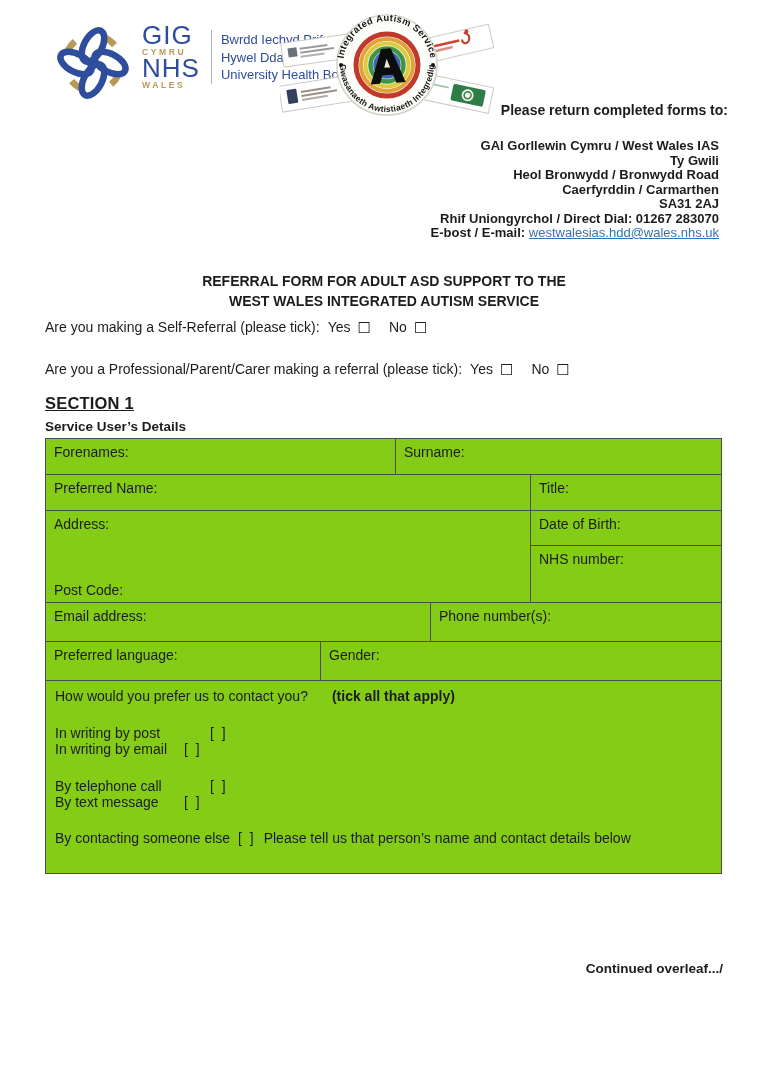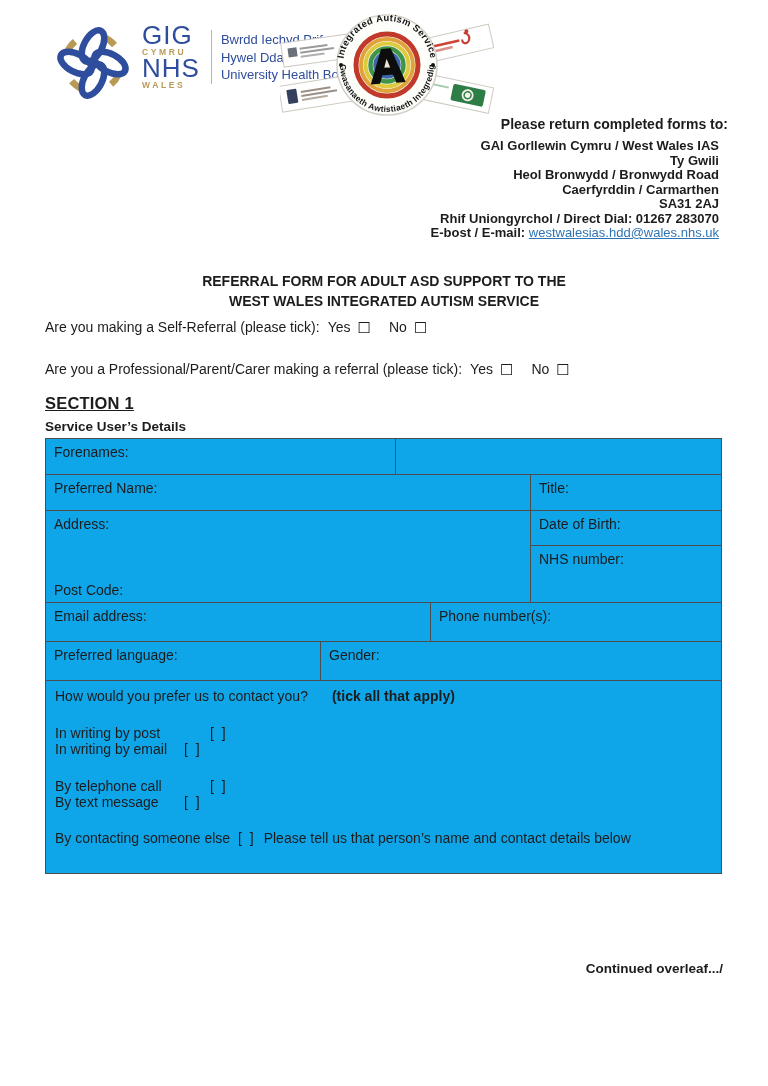--- a/index.html
+++ b/index.html
@@ -17,40 +17,40 @@
   .nhs-divider{width:0;border-left:1.5px solid #aab3cd;height:54px;margin:6px 9px 0 11px;}
   .board{padding-top:7px;font-size:13px;line-height:17.5px;color:#2f4d9d;}
 
   
   .ias{left:280px;top:6px;}
   .arc-text{font-size:9.4px;font-weight:bold;fill:#141414;letter-spacing:0.4px;}
   .arc-text-b{font-size:8.4px;font-weight:bold;fill:#141414;letter-spacing:0.3px;}
   .a-letter{font-size:47px;font-weight:bold;fill:#0d0d0d;stroke:#0d0d0d;stroke-width:2.4px;}
 
   
-  .ret-head{right:40px;top:116px;font-size:14px;font-weight:bold;text-align:left;}
+  .ret-head{right:40px;top:102px;font-size:14px;font-weight:bold;text-align:left;}
   .ret-addr{right:49px;top:139px;font-size:13px;font-weight:bold;text-align:right;line-height:14.5px;}
   .email-link{color:#2e74b5;text-decoration:underline;font-weight:normal;cursor:pointer;}
   .email-label{font-weight:bold;}
 
   
   .title{left:0;right:0;top:272px;text-align:center;font-size:14px;font-weight:bold;line-height:19.5px;}
 
   
   .q{left:45px;font-size:14px;white-space:nowrap;}
   .q1{top:318px;} .q2{top:360px;}
   .yn-first{margin-left:8px;} .yn{margin-left:18px;}
   .cb{margin-left:7px;font-size:15px;position:relative;top:1px;}
 
   
   .sec1{left:45px;top:394px;font-size:16.5px;font-weight:bold;text-decoration:underline;letter-spacing:0.2px;}
   .sec1sub{left:45px;top:419px;font-size:13.5px;font-weight:bold;}
 
   
-  .tbl{left:45px;top:438px;width:677px;border:1.5px solid #4d4d4d;box-sizing:border-box;background:#0ea5e9;}
+  .tbl{left:45px;top:438px;width:677px;border:1.5px solid #4d4d4d;box-sizing:border-box;background:#84cc16;}
   .tr{display:flex;border-top:1.5px solid #4d4d4d;box-sizing:border-box;}
   .tr:first-child{border-top:none;}
   .td{padding:5px 8px;font-size:14px;border-right:1.5px solid #4d4d4d;box-sizing:border-box;}
   .td.last{border-right:none;flex:1;}
   .stack{display:flex;flex-direction:column;flex:1;}
   .stack .td{border-right:none;border-bottom:1.5px solid #4d4d4d;}
   .stack .td.bot{border-bottom:none;flex:1;}
   .addr{display:flex;flex-direction:column;justify-content:space-between;padding-bottom:4px;}
 
   
@@ -182,20 +182,23 @@
 
   <div class="abs sec1">SECTION 1</div>
   <div class="abs sec1sub">Service User’s Details</div>
 
   <div class="abs tbl">
 
     <div class="tr" style="height:35px">
       <div class="td" style="width:350px">
         <span>Forenames:</span>
       </div>
+      <div class="td last">
+        <span>Surname:</span>
+      </div>
     </div>
 
     <div class="tr" style="height:36px">
       <div class="td" style="width:485px">
         <span>Preferred Name:</span>
       </div>
       <div class="td last">
         <span>Title:</span>
       </div>
     </div>

